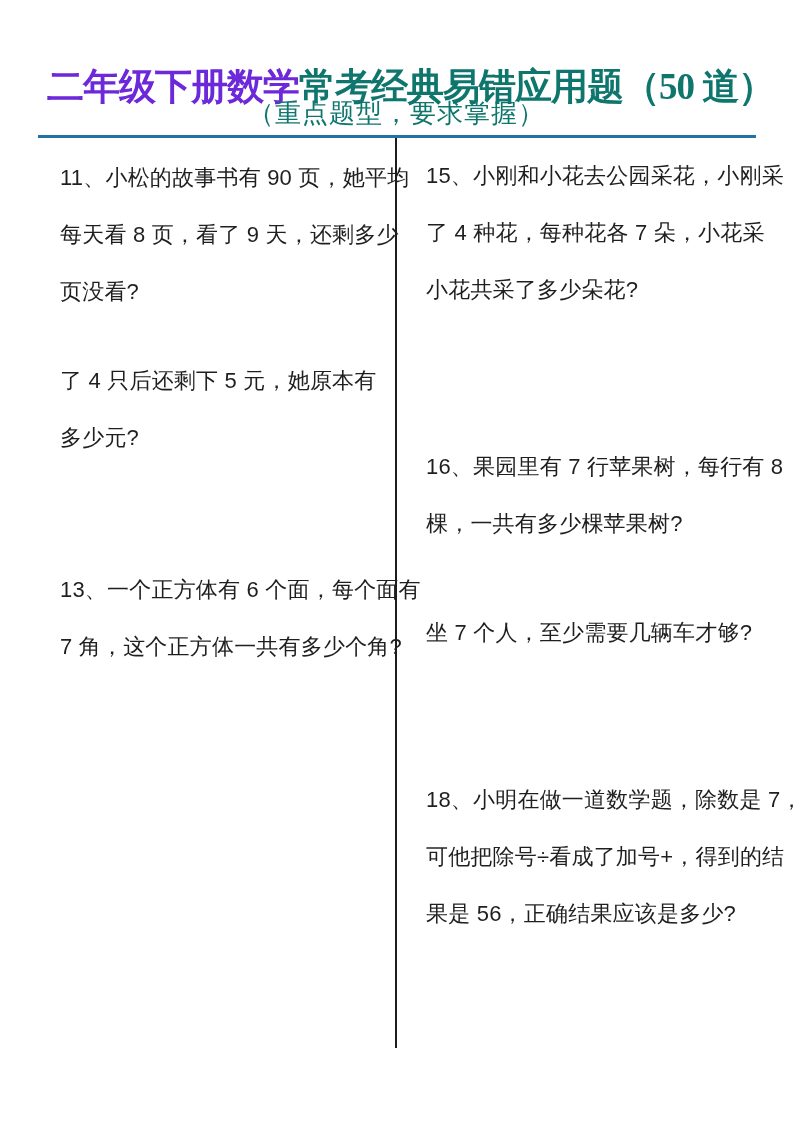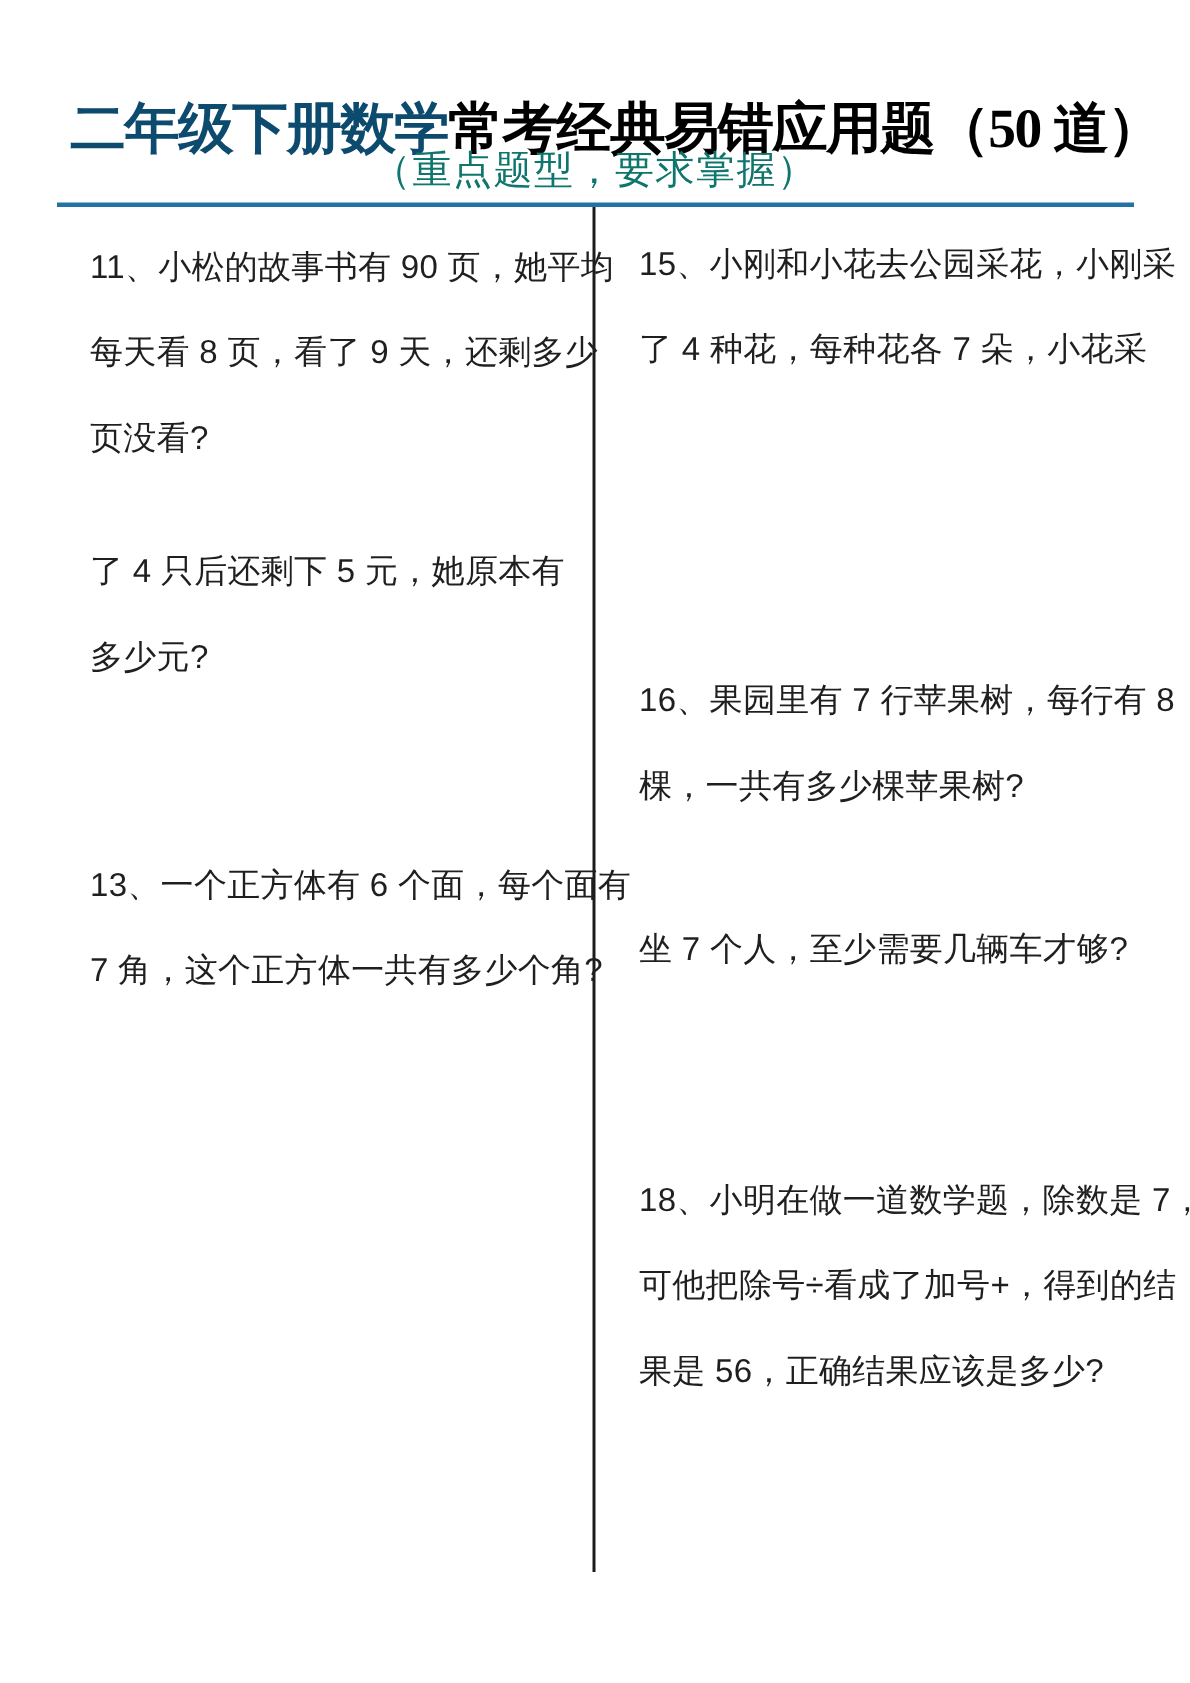--- a/index.html
+++ b/index.html
@@ -21,22 +21,22 @@
     left: 0;
     width: 100%;
     text-align: center;
     font-family: "Liberation Serif", serif;
     font-weight: bold;
     font-size: 37px;
     line-height: 1.2;
     letter-spacing: -1px;
     white-space: nowrap;
   }
-  .title .t-black { color: #0c4a6e; margin-left: 28px; }
-  .title .t-red   { color: #000000; }
+  .title .t-black { color: #6d28d9; margin-left: 28px; }
+  .title .t-red   { color: #0f766e; }
   .subtitle {
     position: absolute;
     top: 98px;
     left: 0;
     width: 100%;
     text-align: center;
     font-family: "Liberation Serif", serif;
     font-size: 26px;
     line-height: 1.2;
     color: #0f766e;
@@ -110,20 +110,21 @@
 
   <section class="problem col-left p13">
     <p class="line">13、一个正方体有 6 个面，每个面有</p>
     <p class="line">7 角，这个正方体一共有多少个角?</p>
   </section>
 
 
   <section class="problem col-right p15">
     <p class="line">15、小刚和小花去公园采花，小刚采</p>
     <p class="line">了 4 种花，每种花各 7 朵，小花采</p>
+    <p class="line">小花共采了多少朵花?</p>
   </section>
 
   <section class="problem col-right p16">
     <p class="line">16、果园里有 7 行苹果树，每行有 8</p>
     <p class="line">棵，一共有多少棵苹果树?</p>
   </section>
 
   <section class="problem col-right p17">
     <p class="line">坐 7 个人，至少需要几辆车才够?</p>
   </section>

